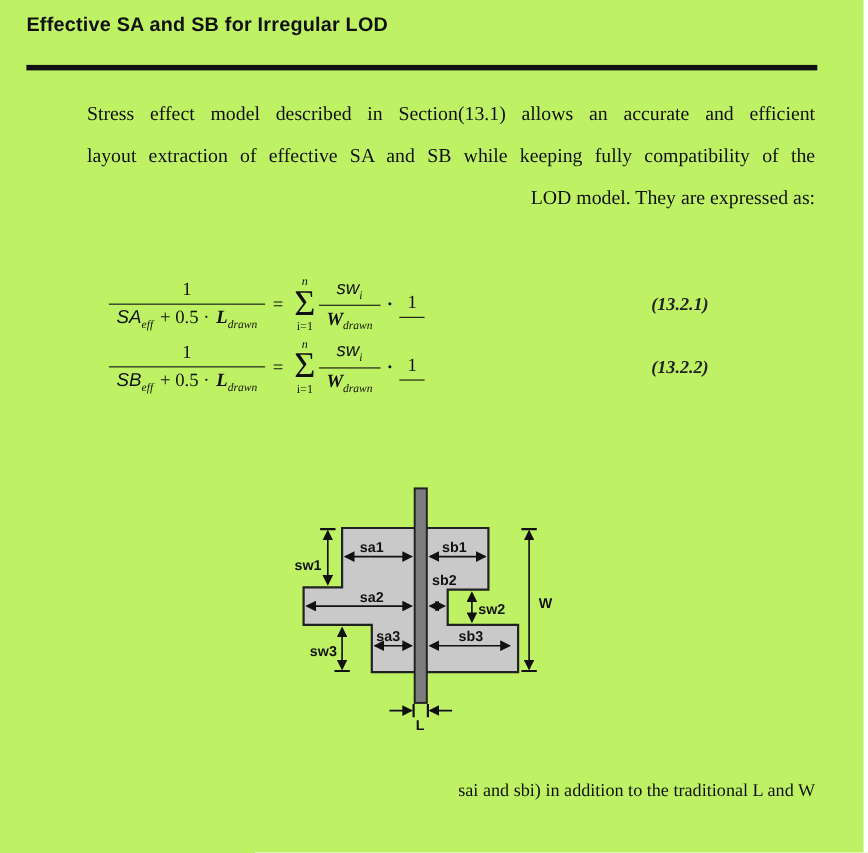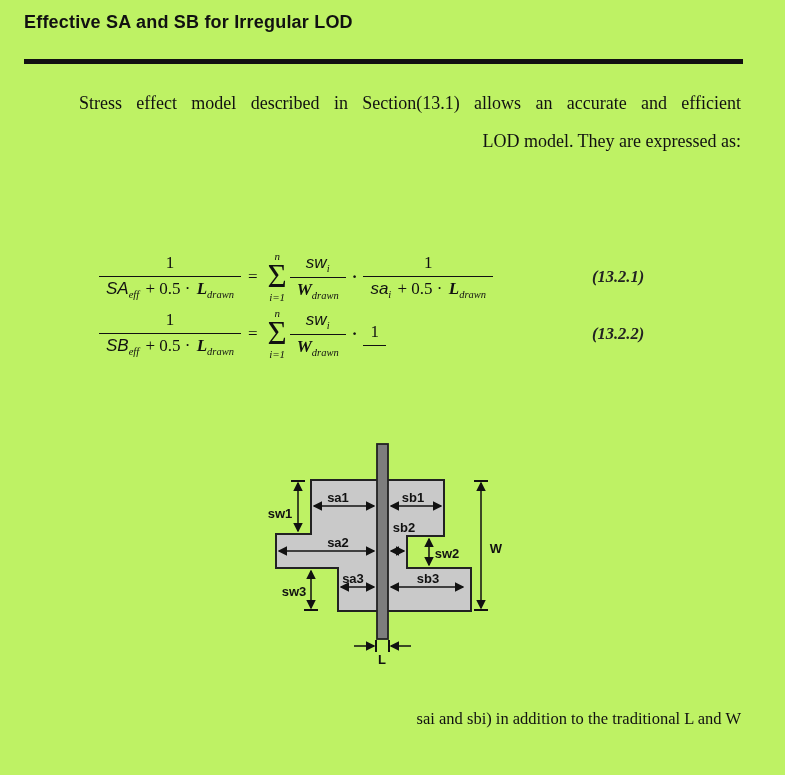--- a/index.html
+++ b/index.html
@@ -37,21 +37,21 @@
   .frac .den { text-align:center; padding:2px 7px 0; white-space:nowrap; }
   .vs  { font-family:"Liberation Sans", sans-serif; font-style:italic; }
   .vb  { font-family:"Liberation Serif", serif; font-weight:bold; font-style:italic; }
   sub  { font-size:10.5px; font-style:italic; font-family:"Liberation Serif", serif; }
   .op  { padding:0 2px; }
   .eqsign { margin:0 7px; }
   .mdot { margin:0 6px; font-weight:bold; }
   .sum { display:inline-flex; flex-direction:column; align-items:center; line-height:1; margin:0 3px; }
   .sum .sup { font-size:11px; font-style:italic; margin-bottom:1px; }
   .sum .sigma { font-size:33px; line-height:0.82; font-family:"Liberation Serif", serif; }
-  .sum .sub { font-size:11px; font-style:italic; margin-top:2px; }
+  .sum .sub { font-size:11px; margin-top:2px; }
   .eq-number {
     position:absolute; left:493px; top:50%; transform:translateY(-50%);
     font-family:Liberation Serif, serif; font-style:italic; font-weight:bold;
     font-size:16.5px; color:#222;
   }
 
   
   .fig { position:absolute; left:255px; top:435px; }
   .ar   { stroke:#111; stroke-width:1.5; marker-start:url(#ah); marker-end:url(#ah); }
   .ar1  { stroke:#111; stroke-width:1.5; marker-end:url(#ah); }
@@ -67,20 +67,21 @@
 </head>
 <body>
 
 <div class="page">
 
   <div class="heading">Effective SA and SB for Irregular LOD</div>
   <div class="rule"></div>
 
   <div class="para">
     <div class="jline">Stress effect model described in Section(13.1) allows an accurate and efficient</div>
+    <div class="jline">layout extraction of effective SA and SB while keeping fully compatibility of the</div>
     <div class="lline">LOD model. They are expressed as:</div>
   </div>
 
   <div class="eq-row eq1">
     <div class="frac">
       <div class="num">1</div>
       <div class="den"><span class="vs">SA</span><sub>eff</sub> <span class="op">+ 0.5 ·</span> <span class="vb">L</span><sub>drawn</sub></div>
     </div>
     <span class="eqsign">=</span>
     <div class="sum">
@@ -88,21 +89,20 @@
       <div class="sigma">Σ</div>
       <div class="sub">i=1</div>
     </div>
     <div class="frac">
       <div class="num"><span class="vs">sw</span><sub>i</sub></div>
       <div class="den"><span class="vb">W</span><sub>drawn</sub></div>
     </div>
     <span class="mdot">·</span>
     <div class="frac">
       <div class="num">1</div>
-      <div class="den"><span class="vs">sa</span><sub>i</sub> <span class="op">+ 0.5 ·</span> <span class="vb">L</span><sub>drawn</sub></div>
     </div>
     <div class="eq-number">(13.2.1)</div>
   </div>
 
   <div class="eq-row eq2">
     <div class="frac">
       <div class="num">1</div>
       <div class="den"><span class="vs">SB</span><sub>eff</sub> <span class="op">+ 0.5 ·</span> <span class="vb">L</span><sub>drawn</sub></div>
     </div>
     <span class="eqsign">=</span>

